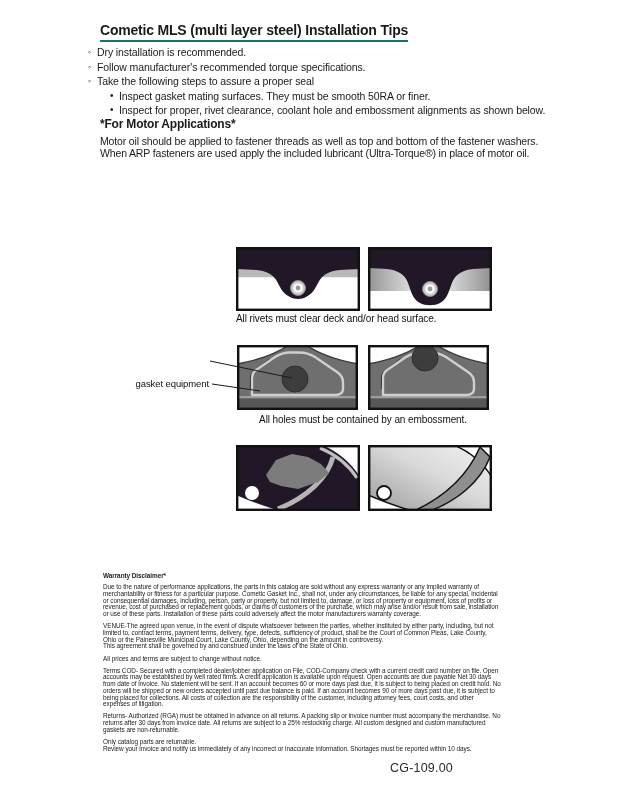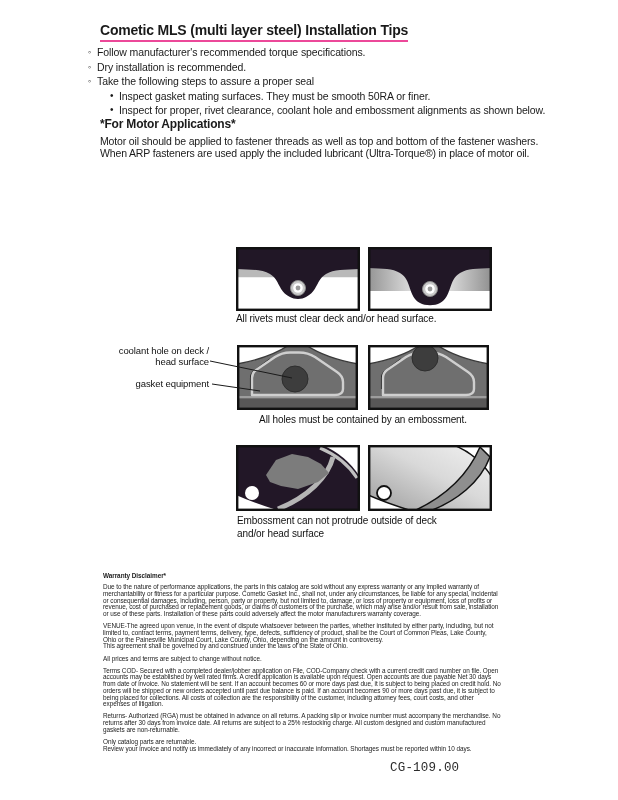--- a/index.html
+++ b/index.html
@@ -4,21 +4,21 @@
 <style>
   html,body{margin:0;padding:0;background:#e8e8e8;}
   .page{
     position:relative;width:618px;height:800px;background:#ffffff;
     font-family:"Liberation Sans","DejaVu Sans",sans-serif;color:#1a1a1a;
     overflow:hidden;margin:0 auto;
   }
   .abs{position:absolute;}
   .title{
     font-size:14px;font-weight:bold;letter-spacing:-0.2px;
-    border-bottom:2px solid #ec4899;padding-bottom:2px;display:inline-block;
+    border-bottom:2px solid #0f766e;padding-bottom:2px;display:inline-block;
   }
   .bullets{font-size:10.5px;line-height:14.6px;letter-spacing:-0.1px;}
   .b-row{white-space:nowrap;}
   .b-mark{display:inline-block;width:9px;font-size:9px;vertical-align:1px;}
   .sub{padding-left:22px;}
   .sub .b-mark{font-size:10px;}
   .diesel-h{font-size:12px;font-weight:bold;letter-spacing:-0.2px;}
   .body-p{font-size:10.5px;line-height:12px;letter-spacing:-0.15px;width:452px;}
   .rw-head{font-size:13px;font-weight:600;letter-spacing:0.6px;text-align:center;color:#111;margin-top:16px;}
   .caption{font-size:10px;letter-spacing:-0.1px;color:#111;}
@@ -33,22 +33,22 @@
 </head>
 <body>
 
 <div class="page">
 
   <div class="abs" style="left:100px;top:21px;">
     <span class="title">Cometic MLS (multi layer steel) Installation Tips</span>
   </div>
 
   <div class="abs bullets" style="left:88px;top:45px;">
+    <div class="b-row"><span class="b-mark">◦</span><span>Dry installation is recommended.</span></div>
     <div class="b-row"><span class="b-mark">◦</span><span>Follow manufacturer's recommended torque specifications.</span></div>
-    <div class="b-row"><span class="b-mark">◦</span><span>Dry installation is recommended.</span></div>
     <div class="b-row"><span class="b-mark">◦</span><span>Take the following steps to assure a proper seal</span></div>
     <div class="b-row sub"><span class="b-mark">•</span><span>Inspect gasket mating surfaces.  They must be smooth 50RA or finer.</span></div>
     <div class="b-row sub"><span class="b-mark">•</span><span>Inspect for proper, rivet clearance, coolant hole and embossment alignments as shown below.</span></div>
   </div>
 
   <div class="abs diesel-h" style="left:100px;top:117px;">*For Motor Applications*</div>
   <div class="abs body-p" style="left:100px;top:135px;">Motor oil should be applied to fastener threads as well as top and bottom of the fastener washers. When ARP fasteners are used apply the included lubricant (Ultra-Torque®) in place of motor oil.</div>
 
   <div class="abs rw-head" style="left:236px;top:232px;width:124px;">RIGHT</div>
   <div class="abs rw-head" style="left:368px;top:232px;width:124px;">WRONG</div>
@@ -86,21 +86,20 @@
       <circle cx="62" cy="42" r="2.4" fill="#9a9a9a"></circle>
     </g>
     <rect x="1.2" y="1.2" width="121.6" height="61.6" fill="none" stroke="#111111" stroke-width="2.4"></rect>
   </svg>
 
   <div class="abs caption" style="left:236px;top:313px;">All rivets must clear deck and/or head surface.</div>
 
   <div class="abs rw-head" style="left:237px;top:330px;width:121px;">RIGHT</div>
   <div class="abs rw-head" style="left:368px;top:330px;width:121px;">WRONG</div>
 
-  <div class="abs pt-label" style="left:99px;top:345px;width:110px;">coolant hole on deck / head surface</div>
   <div class="abs pt-label" style="left:99px;top:378px;width:110px;">gasket equipment</div>
 
   <svg class="abs panel" style="left:237px;top:345px;" width="121" height="65" viewBox="0 0 121 65">
     <rect x="0" y="0" width="121" height="65" fill="#6f6f6f"></rect>
     <path d="M0,0 L52,0 Q33,13 0,19 Z" fill="#ffffff"></path>
     <path d="M121,0 L69,0 Q88,13 121,19 Z" fill="#ffffff"></path>
     <path d="M52,0 Q33,13 0,19" fill="none" stroke="#3a3a3a" stroke-width="1.4"></path>
     <path d="M69,0 Q88,13 121,19" fill="none" stroke="#3a3a3a" stroke-width="1.4"></path>
     <rect x="0" y="51" width="121" height="2.5" fill="#9d9d9d"></rect>
     <rect x="0" y="53.5" width="121" height="11.5" fill="#585757"></rect>
@@ -149,34 +148,33 @@
     </defs>
     <rect x="0" y="0" width="124" height="66" fill="#ffffff"></rect>
     <path d="M0,0 H86 Q110,10 124,32 V66 H44 Q18,58 0,50 Z" fill="url(#g3)"></path>
     <path d="M86,0 Q110,10 124,32" fill="none" stroke="#111111" stroke-width="1.5"></path>
     <path d="M0,50 Q18,58 44,66" fill="none" stroke="#111111" stroke-width="1.5"></path>
     <path d="M46,66 C76,52 100,30 112,2 L122,12 C112,38 88,56 62,66 Z" fill="#8f8f8f" stroke="#111111" stroke-width="1.5"></path>
     <circle cx="16" cy="48" r="7" fill="#ffffff" stroke="#111111" stroke-width="1.8"></circle>
     <rect x="1.2" y="1.2" width="121.6" height="63.6" fill="none" stroke="#111111" stroke-width="2.4"></rect>
   </svg>
 
-  <div class="abs caption" style="left:237px;top:515px;width:215px;line-height:12.5px;">Embossment can not protrude outside of deck and/or head surface</div>
 
   <svg class="abs" style="left:0;top:0;pointer-events:none;" width="618" height="800" viewBox="0 0 618 800">
     <line x1="210" y1="361" x2="292" y2="378" stroke="#1a1a1a" stroke-width="1"></line>
     <line x1="212" y1="384" x2="260" y2="391" stroke="#1a1a1a" stroke-width="1"></line>
   </svg>
 
   <div class="abs legal" style="left:103px;top:573px;">
     <p class="lh">Warranty Disclaimer*</p>
     <p>Due to the nature of performance applications, the parts in this catalog are sold without any express warranty or any implied warranty of merchantability or fitness for a particular purpose.  Cometic Gasket Inc., shall not, under any circumstances, be liable for any special, incidental or consequential damages, including, person, party or property, but not limited to, damage, or loss of property or equipment, loss of profits or revenue, cost of purchased or replacement goods, or claims of customers of the purchase, which may arise and/or result from sale, installation or use of these parts.  Installation of these parts could adversely affect the motor manufacturers warranty coverage.</p>
     <p>VENUE-The agreed upon venue, in the event of dispute whatsoever between the parties, whether instituted by either party, including, but not limited to, contract terms, payment terms, delivery, type, defects, sufficiency of product, shall be the Court of Common Pleas, Lake County, Ohio or the Painesville Municipal Court, Lake County, Ohio, depending on the amount in controversy.
 This agreement shall be governed by and construed under the laws of the State of Ohio.</p>
     <p>All prices and terms are subject to change without notice.</p>
     <p>Terms COD- Secured with a completed dealer/jobber application on File, COD-Company check with a current credit card number on file.  Open accounts may be established by well rated firms.  A credit application is available upon request.  Open accounts are due payable Net 30 days from date of invoice.  No statement will be sent.  If an account becomes 60 or more days past due, it is subject to being placed on credit hold.  No orders will be shipped or new orders accepted until past due balance is paid.  If an account becomes 90 or more days past due, it is subject to being placed for collections.  All costs of collection are the responsibility of the customer, including attorney fees, court costs, and other expenses of litigation.</p>
     <p>Returns- Authorized (RGA) must be obtained in advance on all returns.  A packing slip or invoice number must accompany the merchandise.  No returns after 30 days from invoice date.  All returns are subject to a 25% restocking charge.  All custom designed and custom manufactured gaskets are non-returnable.</p>
     <p>Only catalog parts are returnable.
 Review your invoice and notify us immediately of any incorrect or inaccurate information.  Shortages must be reported within 10 days.</p>
   </div>
 
-  <div class="abs pagecode" style="left:390px;top:761px;font-family:Liberation Mono, monospace;">CG-109.00</div>
+  <div class="abs pagecode" style="left:390px;top:761px;">CG-109.00</div>
 
 </div>
 
 </body></html>

